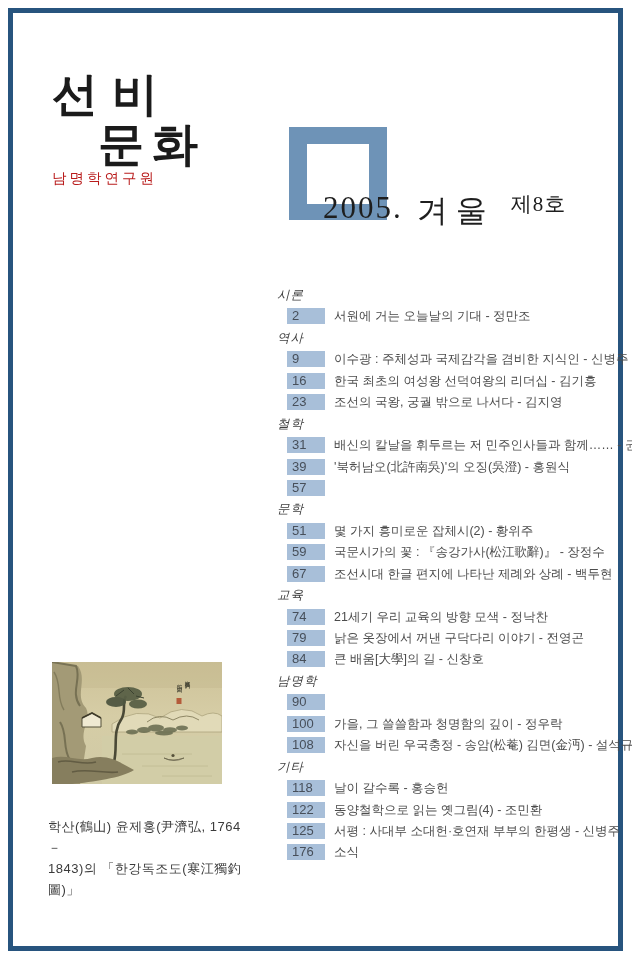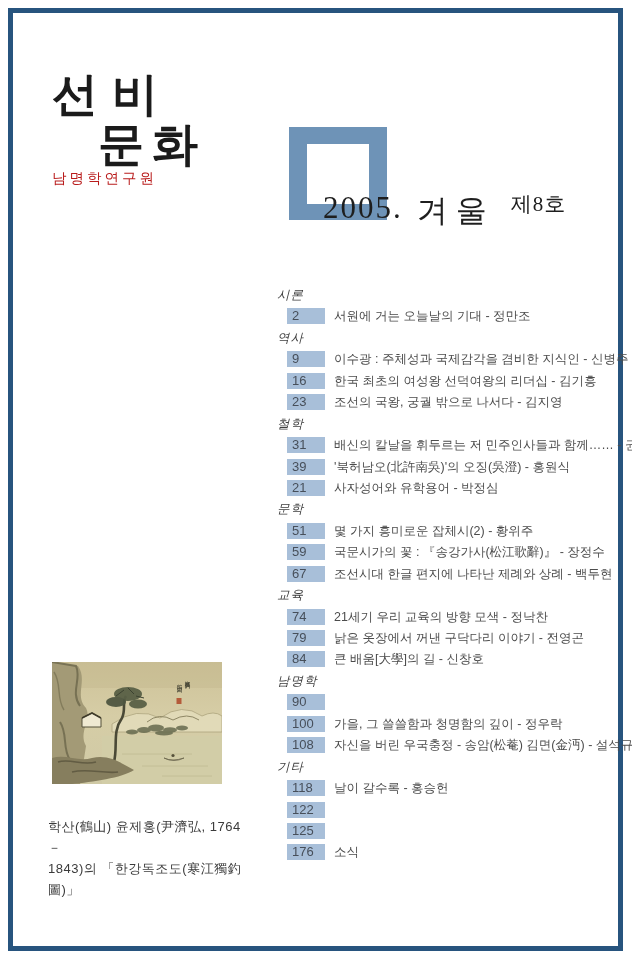--- a/index.html
+++ b/index.html
@@ -112,22 +112,21 @@
       </div>
       <div class="toc-row toc-item">
         <span class="page-box">31</span>
         <span class="toc-title">배신의 칼날을 휘두르는 저 민주인사들과 함께…… - 권인호</span>
       </div>
       <div class="toc-row toc-item">
         <span class="page-box">39</span>
         <span class="toc-title">'북허남오(北許南吳)'의 오징(吳澄) - 홍원식</span>
       </div>
       <div class="toc-row toc-item">
-        <span class="page-box">21</span>
-        <span class="toc-title">사자성어와 유학용어 - 박정심</span>
+        <span class="page-box">57</span>
       </div>
       <div class="toc-row">
         <span class="toc-section-label">문학</span>
       </div>
       <div class="toc-row toc-item">
         <span class="page-box">51</span>
         <span class="toc-title">몇 가지 흥미로운 잡체시(2) - 황위주</span>
       </div>
       <div class="toc-row toc-item">
         <span class="page-box">59</span>
@@ -168,23 +167,25 @@
       </div>
       <div class="toc-row">
         <span class="toc-section-label">기타</span>
       </div>
       <div class="toc-row toc-item">
         <span class="page-box">118</span>
         <span class="toc-title">날이 갈수록 - 홍승헌</span>
       </div>
       <div class="toc-row toc-item">
         <span class="page-box">122</span>
+        <span class="toc-title">동양철학으로 읽는 옛그림(4) - 조민환</span>
       </div>
       <div class="toc-row toc-item">
         <span class="page-box">125</span>
+        <span class="toc-title">서평 : 사대부 소대헌·호연재 부부의 한평생 - 신병주</span>
       </div>
       <div class="toc-row toc-item">
         <span class="page-box">176</span>
         <span class="toc-title">소식</span>
       </div>
     </div>
 
   <div class="artwork">
     <svg width="170" height="122" viewBox="0 0 170 122">
       <defs>

